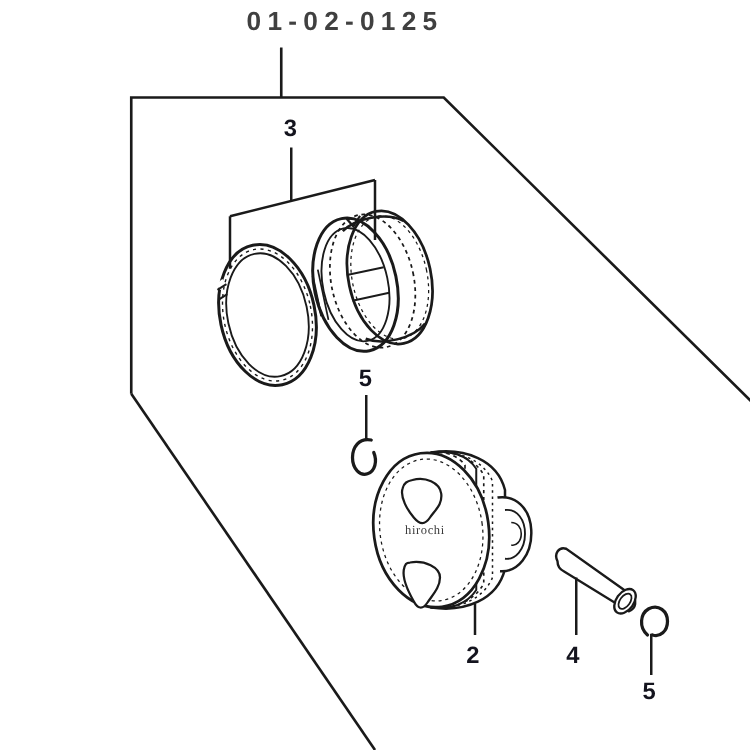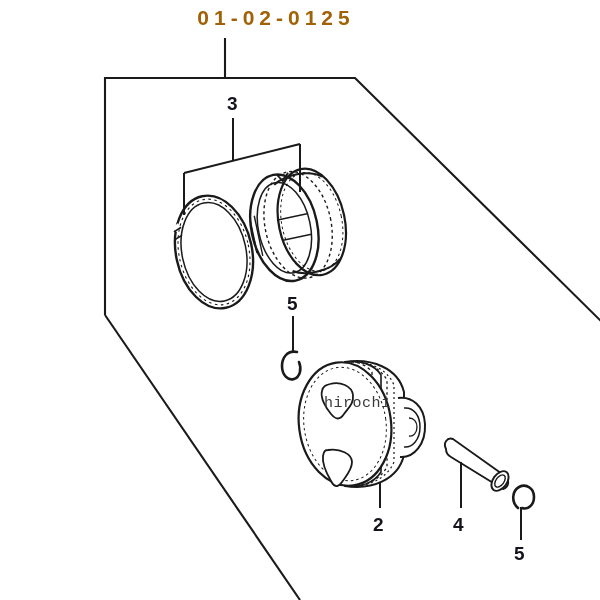--- a/index.html
+++ b/index.html
@@ -25,39 +25,40 @@
   .part-title {
     position: absolute;
     left: 0;
     top: 6px;
     width: 552px;
     text-align: center;
     font-family: "Liberation Sans", sans-serif;
     font-size: 21px;
     font-weight: bold;
     letter-spacing: 5px;
-    color: #a16207;
+    color: #404040;
     white-space: pre;
     user-select: none;
   }
   .callout {
     position: absolute;
     font-family: "Liberation Sans", sans-serif;
     font-size: 19px;
     font-weight: bold;
     color: #14141e;
     user-select: none;
   }
   .watermark {
     position: absolute;
-    font-family: Liberation Mono, monospace;
-    font-size: 15px;
+    font-family: Liberation Serif, serif;
+    font-size: 10px;
     color: #3a3a3a;
     letter-spacing: 0.5px;
     user-select: none;
+    margin-top: 24px;
   }
 </style>
 </head>
 <body>
 
 <div id="stage">
 
   <div class="part-title">01-02-0125</div>
 
   <svg id="diagram-svg" viewBox="0 0 600 600">

